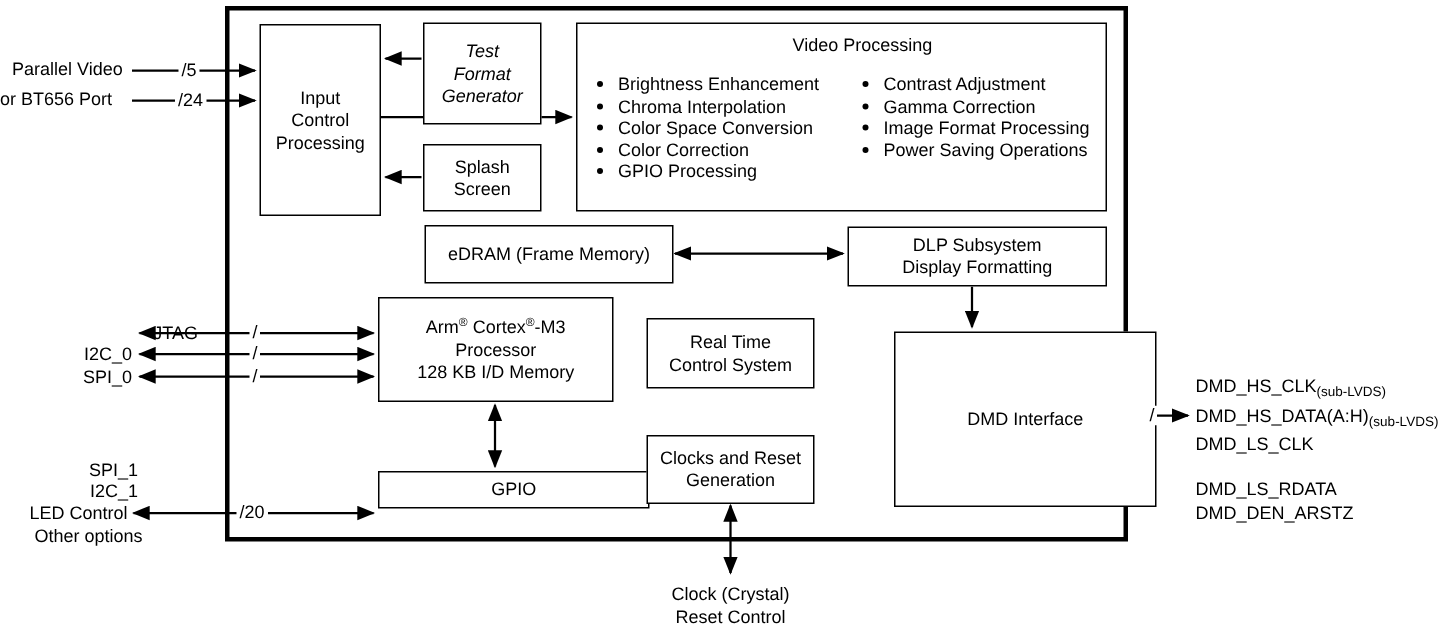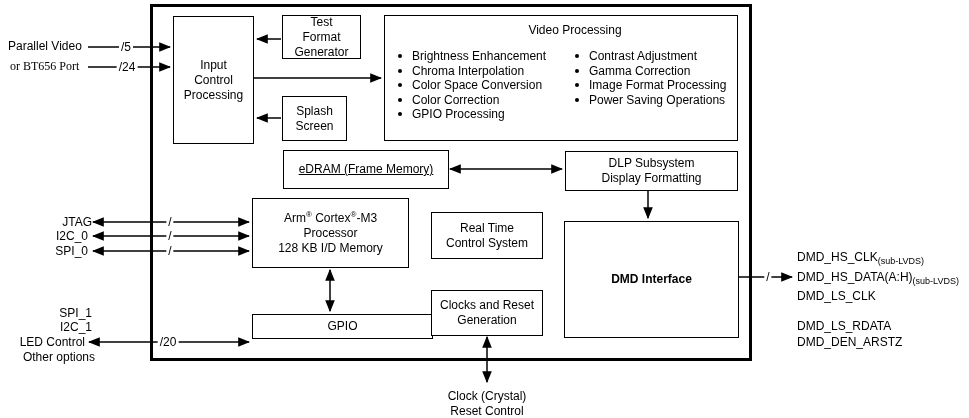--- a/index.html
+++ b/index.html
@@ -94,27 +94,27 @@
       <path d="M739 277 H792" marker-end="url(#arr)"></path>
     </g>
   </svg>
 
   <div class="block" style="left:173px; top:16px; width:81px; height:128px;">
     <div>Input</div>
     <div>Control</div>
     <div>Processing</div>
   </div>
 
-  <div class="block" style="left:282px; top:15px; width:79px; height:44px;">
+  <div class="block" style="left:282px; top:15px; width:79px; height:68px;font-style:italic;">
     <div>Test</div>
     <div>Format</div>
     <div>Generator</div>
   </div>
 
-  <div class="block" style="left:282px; top:96px; width:65px; height:45px;">
+  <div class="block" style="left:282px; top:96px; width:79px; height:45px;">
     <div>Splash</div>
     <div>Screen</div>
   </div>
 
   <div class="block vp" style="left:384px; top:15px; width:354px; height:126px;padding-left:28px;">
     <div class="vp-title">Video Processing</div>
     <div class="vp-col vp-col-left">
       <div class="vp-item"><span class="dot"></span><span>Brightness Enhancement</span></div>
       <div class="vp-item"><span class="dot"></span><span>Chroma Interpolation</span></div>
       <div class="vp-item"><span class="dot"></span><span>Color Space Conversion</span></div>
@@ -122,57 +122,57 @@
       <div class="vp-item"><span class="dot"></span><span>GPIO Processing</span></div>
     </div>
     <div class="vp-col vp-col-right">
       <div class="vp-item"><span class="dot"></span><span>Contrast Adjustment</span></div>
       <div class="vp-item"><span class="dot"></span><span>Gamma Correction</span></div>
       <div class="vp-item"><span class="dot"></span><span>Image Format Processing</span></div>
       <div class="vp-item"><span class="dot"></span><span>Power Saving Operations</span></div>
     </div>
   </div>
 
-  <div class="block" style="left:283px; top:150px; width:166px; height:39px;text-decoration:underline;">
+  <div class="block" style="left:283px; top:150px; width:166px; height:39px;">
     <div>eDRAM (Frame Memory)</div>
   </div>
 
   <div class="block" style="left:565px; top:151px; width:173px; height:40px;">
     <div>DLP Subsystem</div>
     <div>Display Formatting</div>
   </div>
 
   <div class="block" style="left:252px; top:198px; width:157px; height:70px;">
     <div><span>Arm</span><sup>®</sup><span> Cortex</span><sup>®</sup><span>-M3</span></div>
     <div>Processor</div>
     <div>128 KB I/D Memory</div>
   </div>
 
   <div class="block" style="left:431px; top:212px; width:112px; height:47px;">
     <div>Real Time</div>
     <div>Control System</div>
   </div>
 
-  <div class="block" style="left:564px; top:221px; width:175px; height:117px;font-weight:bold;">
+  <div class="block" style="left:596px; top:221px; width:175px; height:117px;">
     <div>DMD Interface</div>
   </div>
 
   <div class="block" style="left:252px; top:314px; width:181px; height:25px;">
     <div>GPIO</div>
   </div>
 
   <div class="block" style="left:431px; top:290px; width:112px; height:46px;">
     <div>Clocks and Reset</div>
     <div>Generation</div>
   </div>
 
   <div class="lbl" style="left:8px; top:39px;">Parallel Video</div>
-  <div class="lbl" style="left:10px; top:59px;font-family:Liberation Serif, serif;">or BT656 Port</div>
-
-  <div class="lbl r" style="right:877px; top:215px;">JTAG</div>
+  <div class="lbl" style="left:0; top:59px;">or BT656 Port</div>
+
+  <div class="lbl r" style="right:837px; top:215px;">JTAG</div>
   <div class="lbl r" style="right:881px; top:229px;">I2C_0</div>
   <div class="lbl r" style="right:881px; top:244px;">SPI_0</div>
 
   <div class="lbl r" style="right:877px; top:306px;">SPI_1</div>
   <div class="lbl r" style="right:877px; top:320px;">I2C_1</div>
   <div class="lbl r" style="right:884px; top:335px;">LED Control</div>
   <div class="lbl r" style="right:874px; top:350px;">Other options</div>
 
   <div class="bus-label" style="left:126px; top:47px;">/5</div>
   <div class="bus-label" style="left:127px; top:67px;">/24</div>

